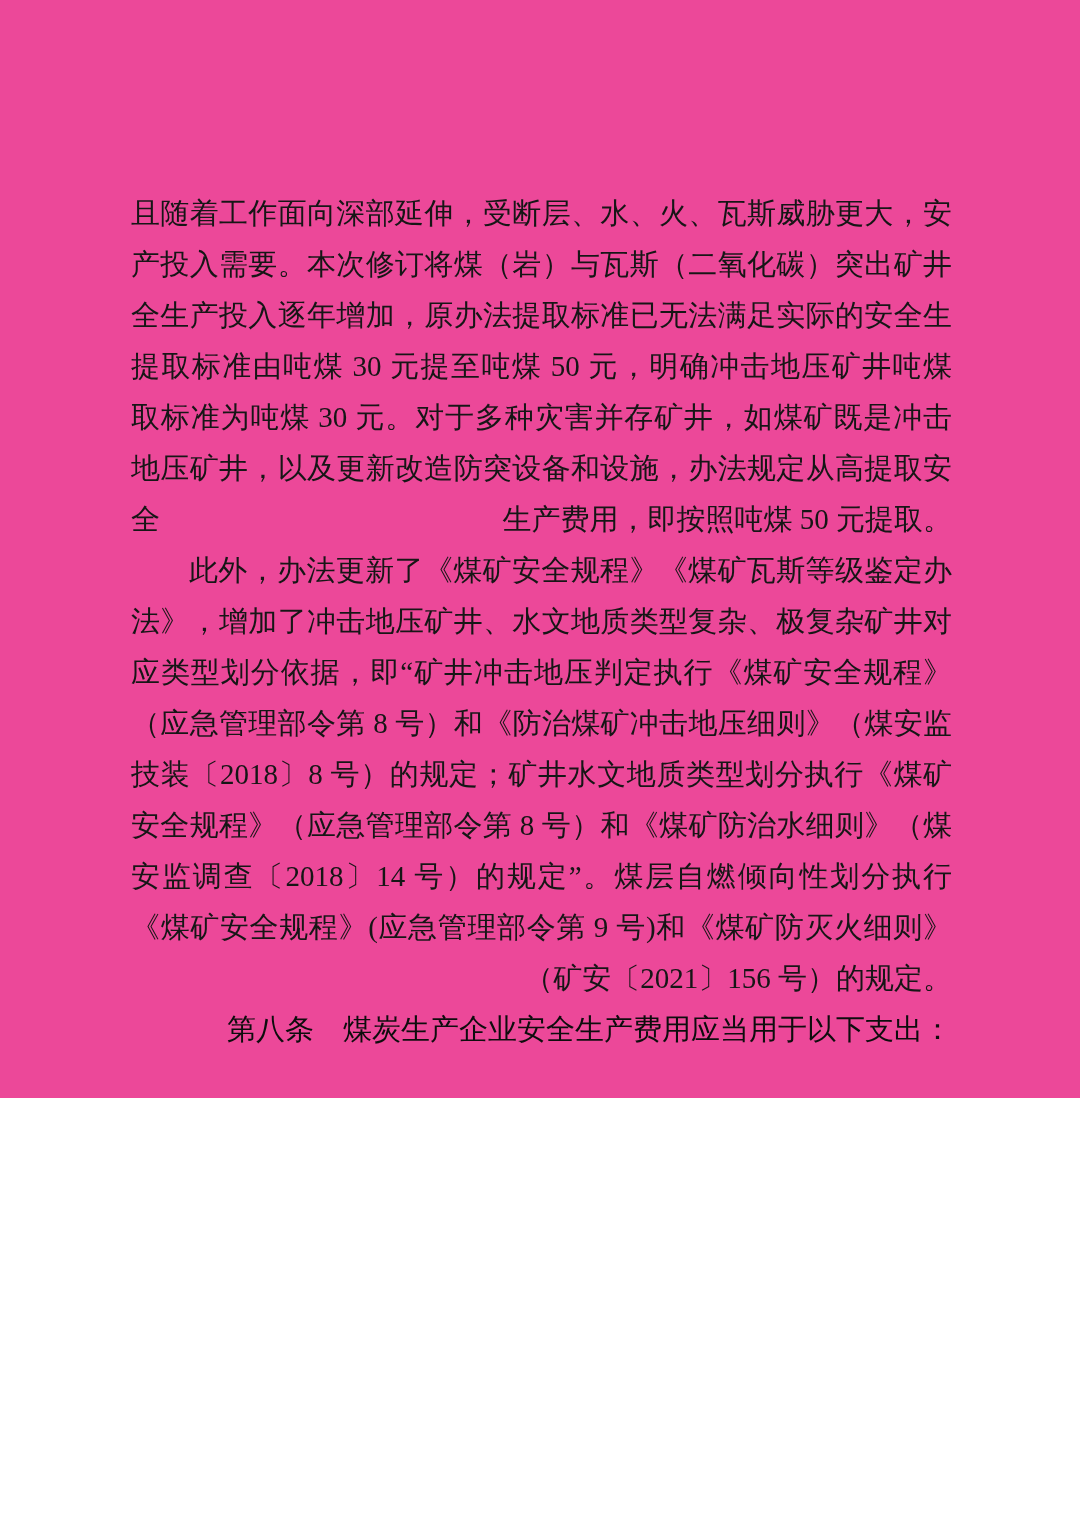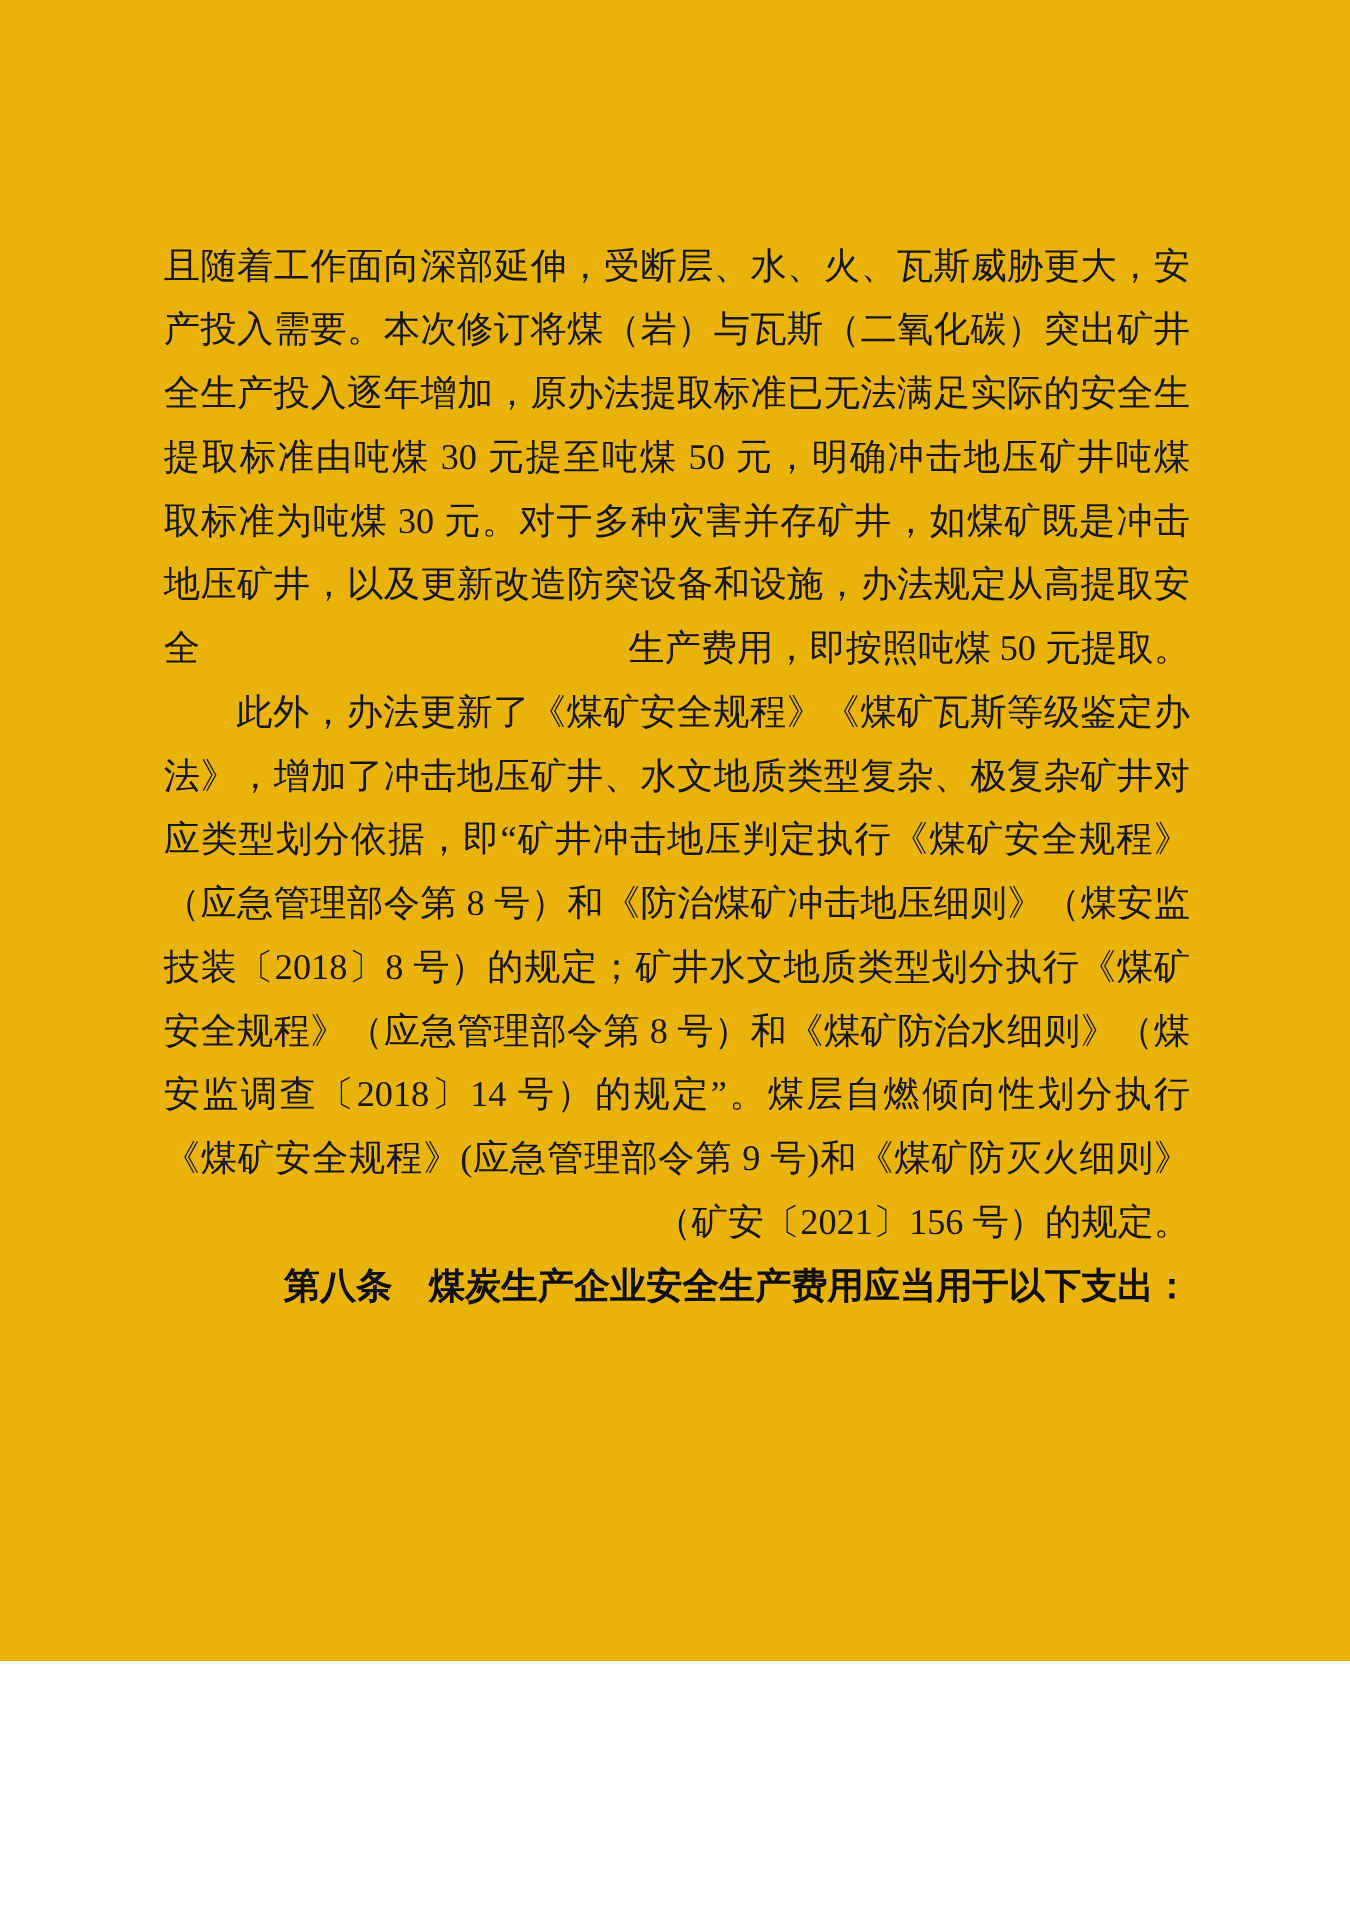--- a/index.html
+++ b/index.html
@@ -3,22 +3,22 @@
 <meta charset="utf-8">
 <style>
   html, body {
     margin: 0;
     padding: 0;
     background: #ffffff;
   }
   .page {
     position: relative;
     width: 1080px;
-    height: 1329px;
-    background: #eab308;
+    height: 1098px;
+    background: #ec4899;
     overflow: hidden;
     font-family: "Liberation Serif", "DejaVu Serif", serif;
   }
   .doc-body {
     position: absolute;
     left: 131px;
     top: 188px;
     width: 821px;
   }
   .para {
@@ -35,21 +35,21 @@
     text-justify: inter-character;
   }
   .line.flush {
     text-align: right;
     text-align-last: auto;
   }
   .line.indent {
     text-indent: 58px;
   }
   .para.bold .line {
-    font-weight: bold;
+    font-weight: normal;
     color: #0d0d0d;
   }
   .page-number {
     position: absolute;
     top: 1390px;
     left: 0;
     right: 0;
     font-size: 21px;
     color: #2b2b2b;
     font-family: "Liberation Serif", "DejaVu Serif", serif;

